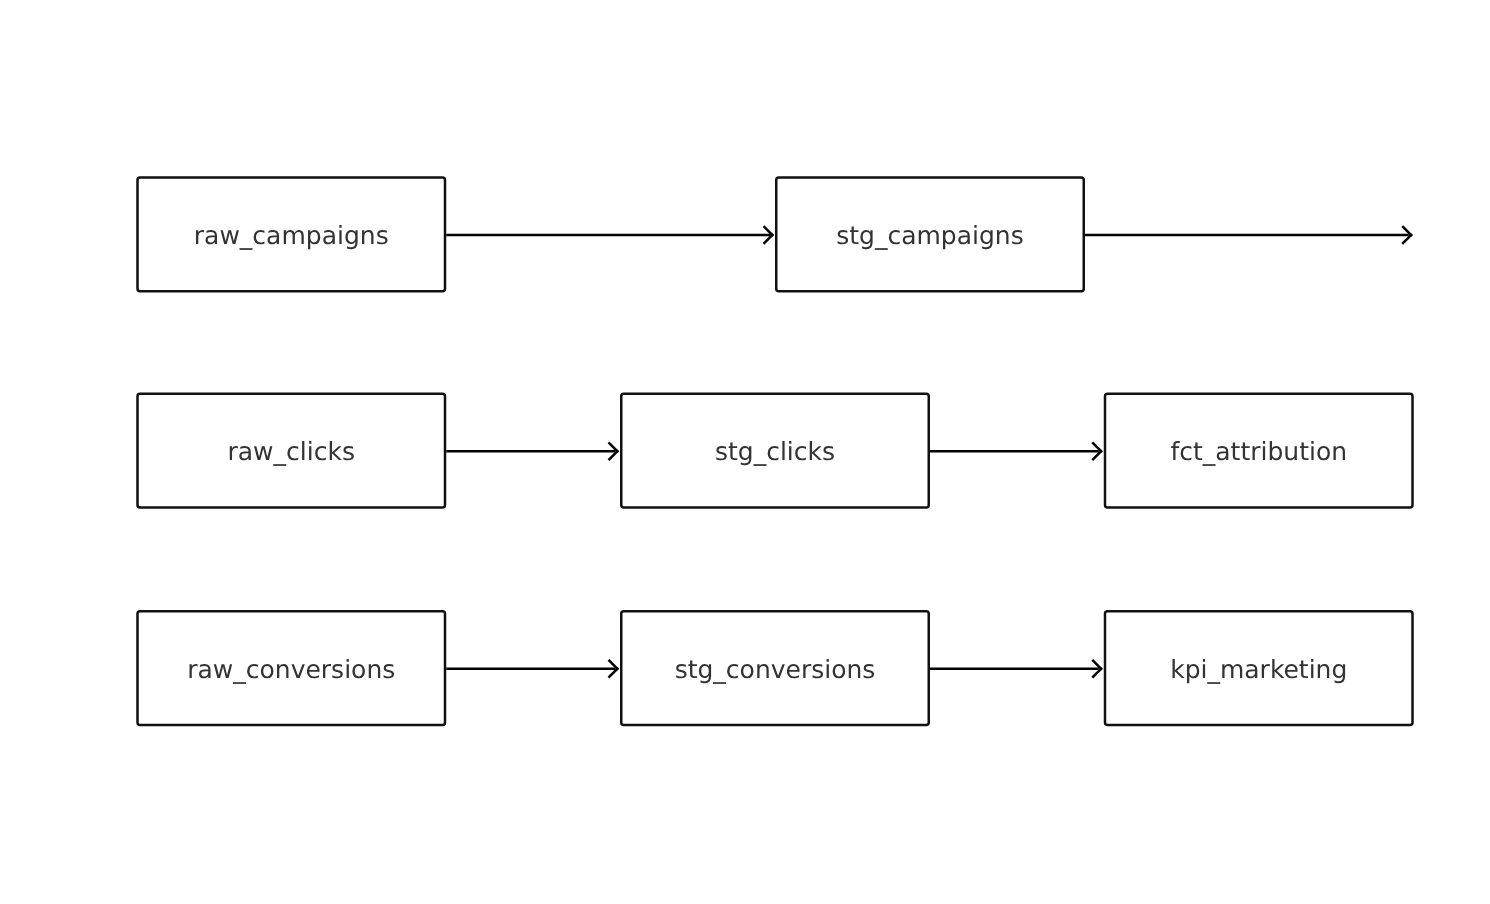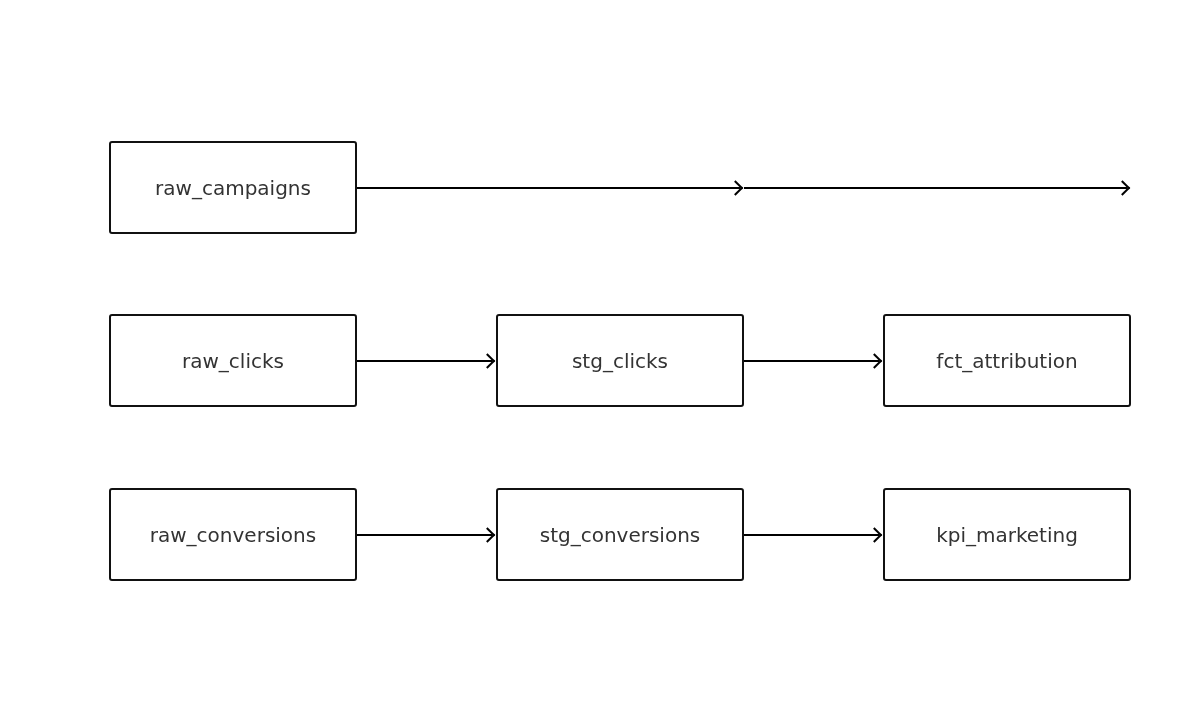--- a/index.html
+++ b/index.html
@@ -76,20 +76,23 @@
 <div class="canvas">
 
   <div class="pipeline-row row-0">
     <div class="node">
       <span class="node-label">raw_campaigns</span>
     </div>
     <div class="connector">
       <div class="arrow-line"></div>
       <div class="arrow-head"></div>
     </div>
+    <div class="node">
+      <span class="node-label">stg_campaigns</span>
+    </div>
     <div class="connector">
       <div class="arrow-line"></div>
       <div class="arrow-head"></div>
     </div>
   </div>
 
   <div class="pipeline-row row-1">
     <div class="node">
       <span class="node-label">raw_clicks</span>
     </div>

